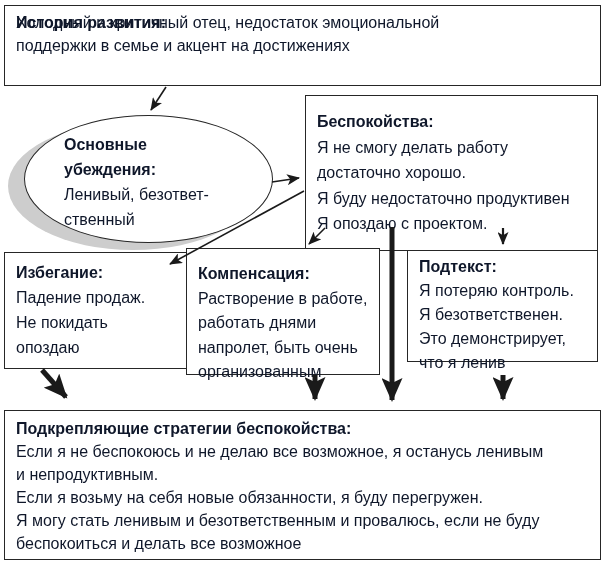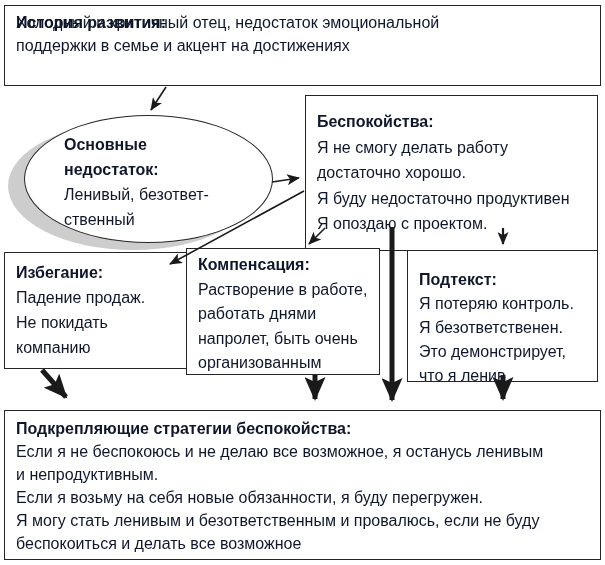--- a/index.html
+++ b/index.html
@@ -11,22 +11,22 @@
   .box{
     position:absolute;background:#ffffff;border:1.5px solid #262626;
     box-sizing:border-box;padding:5px 11px;font-size:16px;line-height:23px;
   }
   .box .title{font-weight:bold;display:block;}
   .line{white-space:nowrap;}
   
   #history-box{left:4px;top:5px;width:597px;height:81px;}
   #worries-box{left:305px;top:95px;width:293px;height:156px;line-height:25.5px;padding-top:13px;}
   #avoidance-box{left:4px;top:252px;width:190px;height:117px;line-height:25px;padding-top:7px;}
-  #compensation-box{left:186px;top:248px;width:194px;height:127px;line-height:24.5px;padding-top:4px;}
-  #subtext-box{left:407px;top:250px;width:191px;height:132px;line-height:24px;padding-top:17px;}
+  #compensation-box{left:186px;top:248px;width:194px;height:127px;line-height:24.5px;padding-top:13px;}
+  #subtext-box{left:407px;top:250px;width:191px;height:112px;line-height:24px;padding-top:4px;}
   #reinforcing-box{left:4px;top:410px;width:597px;height:150px;line-height:23px;padding-top:6px;}
   
   #beliefs-shadow{
     position:absolute;left:8px;top:122px;width:250px;height:128px;
     background:#cdcdcd;border-radius:50%;
   }
   #beliefs-ellipse{
     position:absolute;left:24px;top:115px;width:249px;height:128px;
     background:#ffffff;border:1.5px solid #262626;border-radius:50%;
     box-sizing:border-box;
@@ -52,38 +52,38 @@
     <div style="margin-top:0;">
       <div class="line">Холодный и критичный отец, недостаток эмоциональной</div>
       <div class="line">поддержки в семье и акцент на достижениях</div>
     </div>
   </div>
 
   <div id="beliefs-shadow"></div>
   <div id="beliefs-ellipse"></div>
   <div id="beliefs-text">
     <div class="line bold">Основные</div>
-    <div class="line bold">недостаток:</div>
+    <div class="line bold">убеждения:</div>
     <div class="line">Ленивый, безответ-</div>
     <div class="line">ственный</div>
   </div>
 
   <div class="box" id="worries-box">
     <span class="title">Беспокойства:</span>
     <div class="line">Я не смогу делать работу</div>
     <div class="line">достаточно хорошо.</div>
     <div class="line">Я буду недостаточно продуктивен</div>
     <div class="line">Я опоздаю с проектом.</div>
   </div>
 
   <div class="box" id="avoidance-box">
     <span class="title">Избегание:</span>
     <div class="line">Падение продаж.</div>
     <div class="line">Не покидать</div>
-    <div class="line">компанию</div>
+    <div class="line">опоздаю</div>
   </div>
 
   <div class="box" id="compensation-box">
     <span class="title">Компенсация:</span>
     <div class="line">Растворение в работе,</div>
     <div class="line">работать днями</div>
     <div class="line">напролет, быть очень</div>
     <div class="line">организованным</div>
   </div>
 

